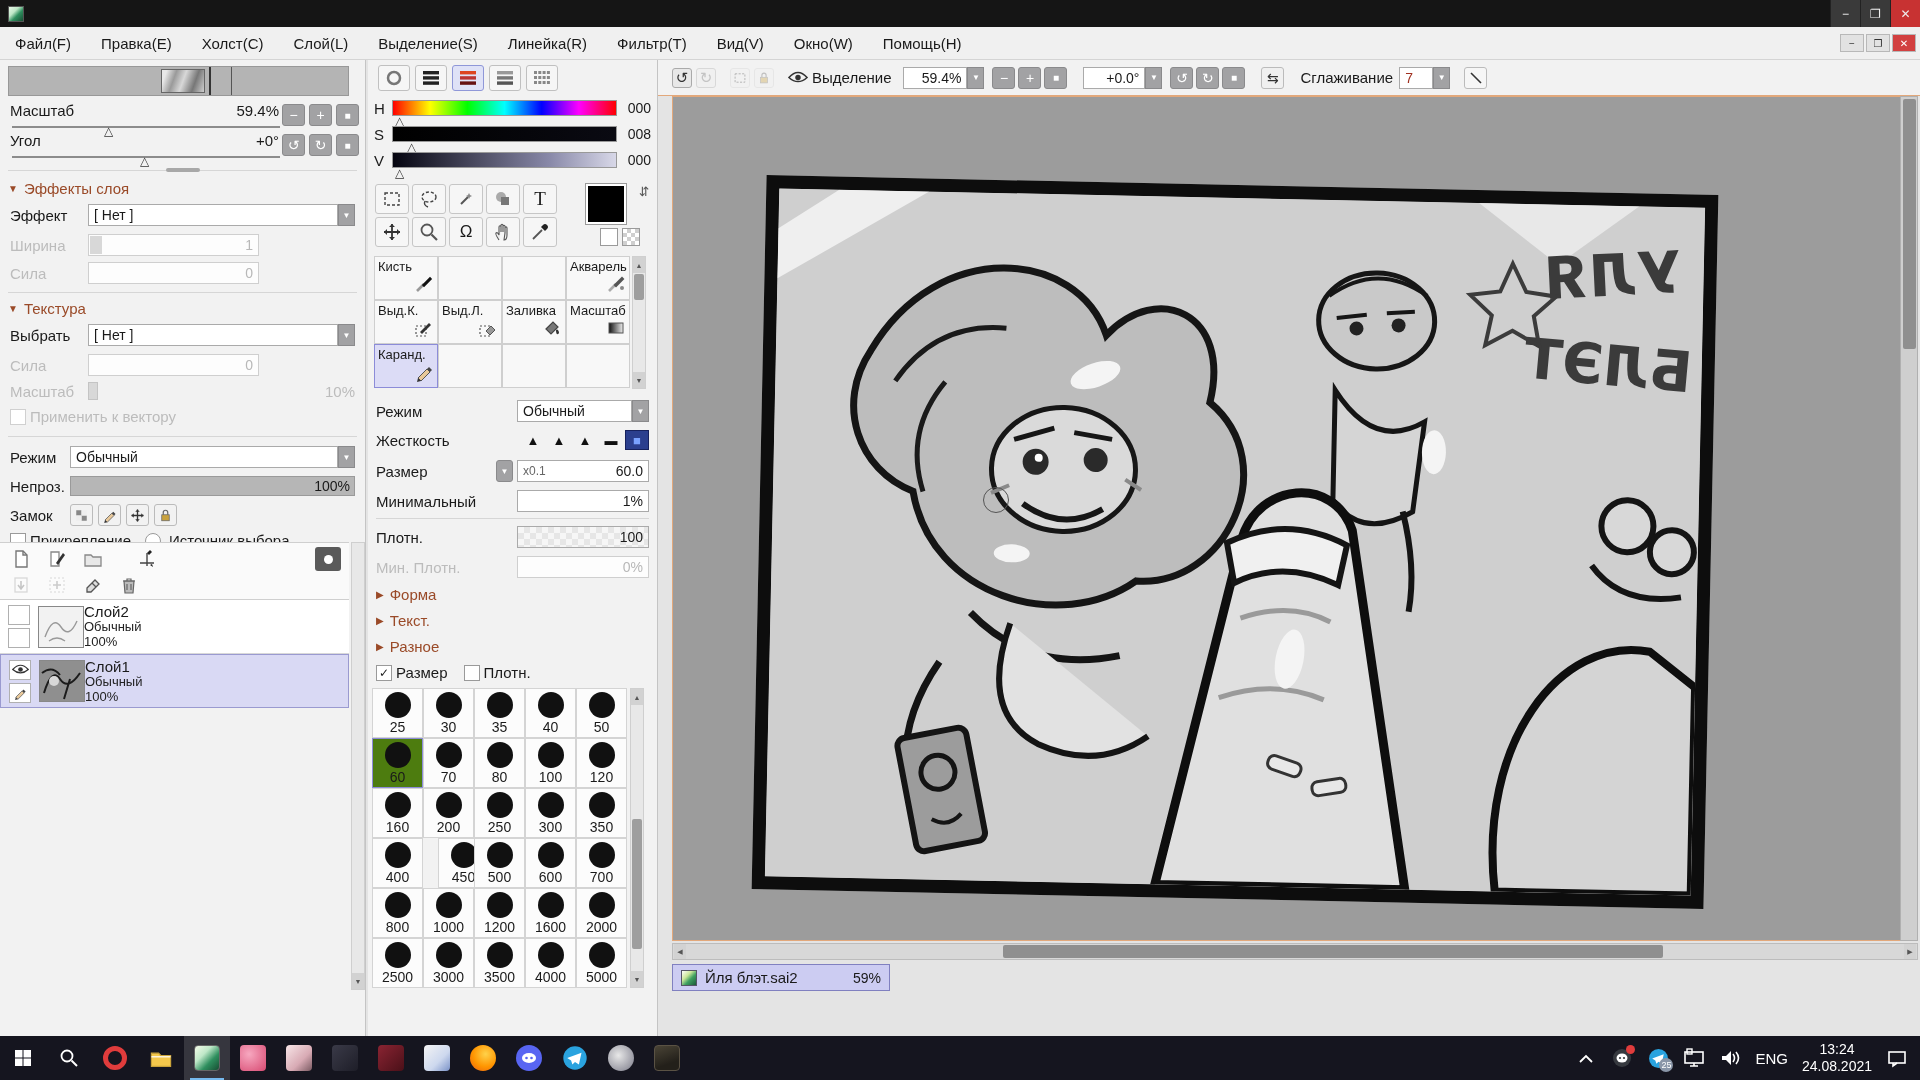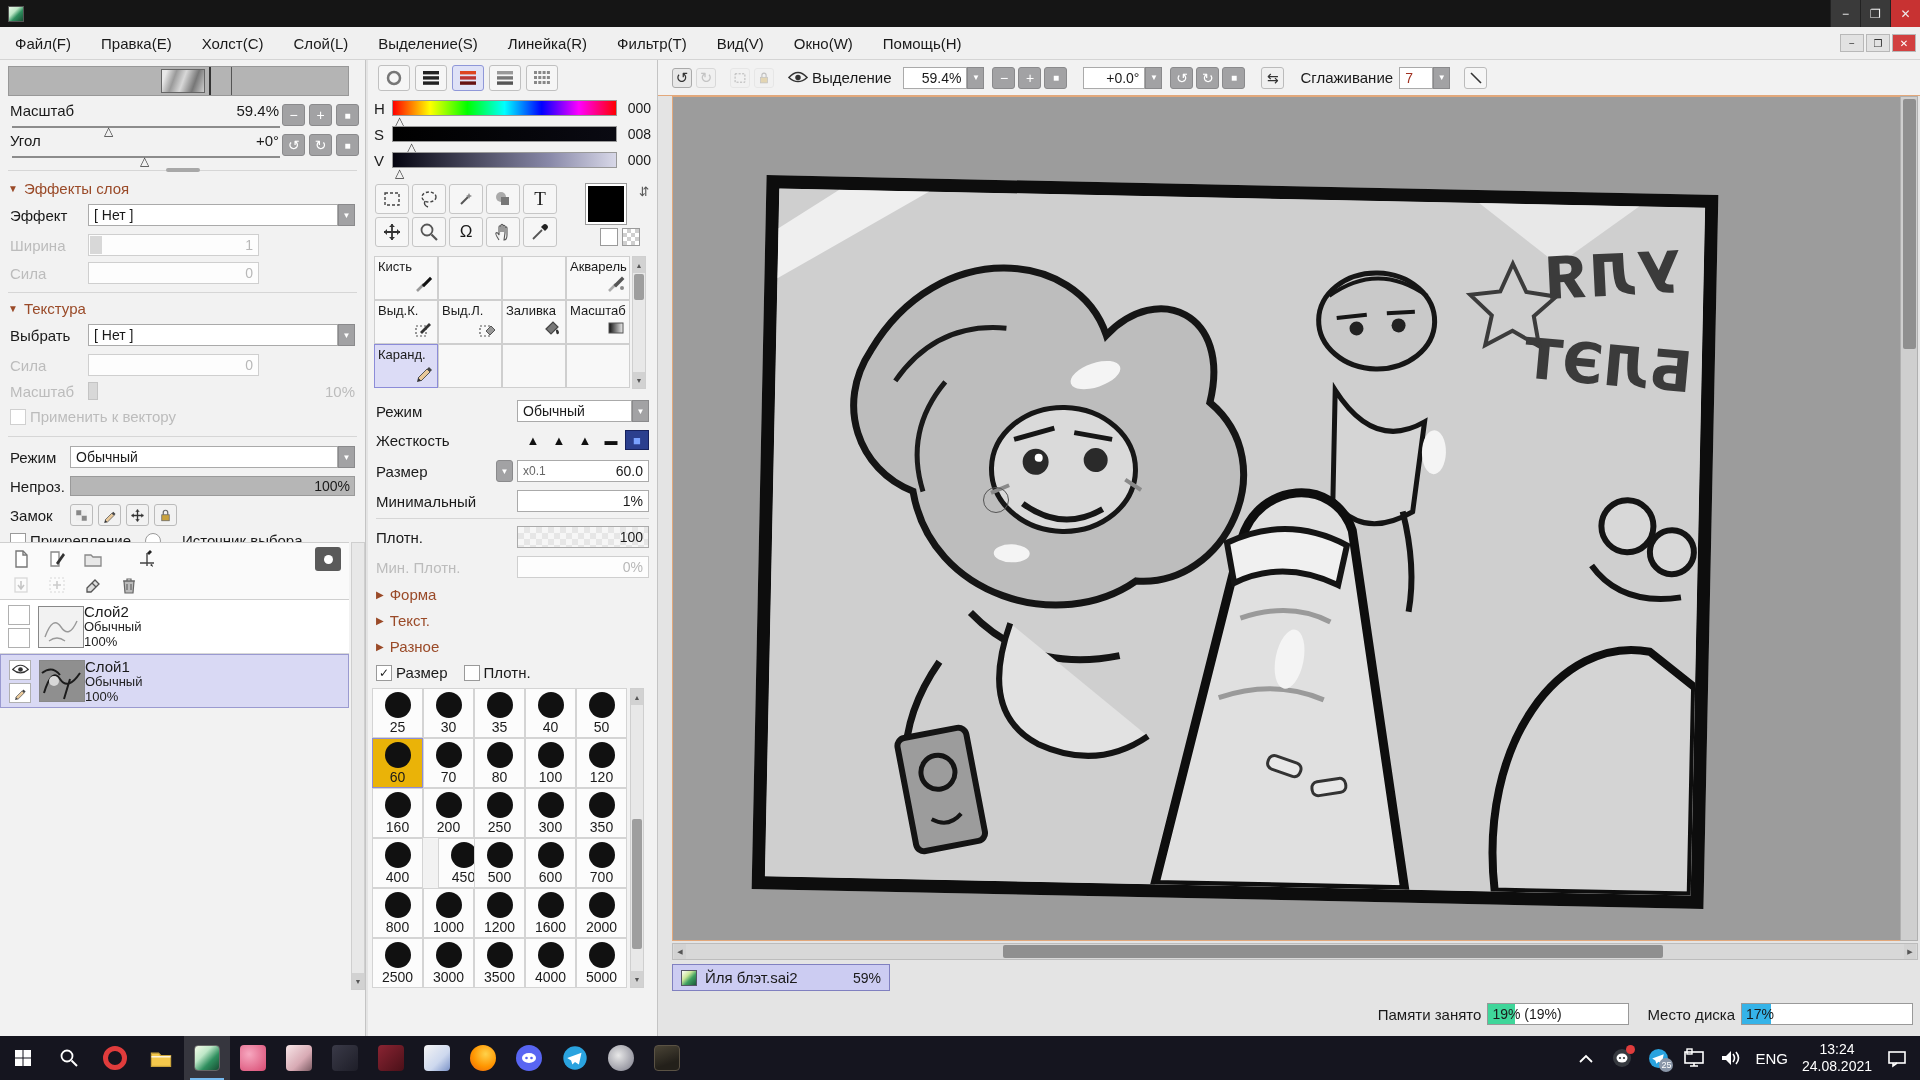--- a/index.html
+++ b/index.html
@@ -81,21 +81,21 @@
   .csval { position:absolute; right:6px; font-size:14px; }
   .cslab { position:absolute; left:6px; font-size:15px; }
   .toolbtn { width:34px; height:30px; background:#f6f6f6; border:1px solid #c6c6c6; border-radius:3px; display:flex; align-items:center; justify-content:center; }
   .bcell { position:absolute; width:64px; height:44px; background:#f8f8f8; border:1px solid #cfcfcf; font-size:13px; padding:2px 3px; }
   .bcell.sel { background:#dcdcf6; border:1px solid #8c8cd8; }
   .bcell .bic { position:absolute; right:3px; bottom:2px; }
   .srow { position:absolute; left:8px; right:8px; display:flex; align-items:center; }
   .hard { width:24px; height:20px; background:#f2f2f2; display:flex; align-items:center; justify-content:center; font-size:13px; color:#111; }
   .hard.sel { background:#2b3f8e; color:#7aa2ff; border:1px solid #16215c; }
   .szcell { position:absolute; width:51px; height:50px; background:#fcfcfc; border:1px solid #d4d4d4; text-align:center; font-size:14px; }
-  .szcell.sel { background:#eab308; border:1px solid #8c8cd8; }
+  .szcell.sel { background:#4d7c0f; border:1px solid #8c8cd8; }
   .szdot { width:26px; height:26px; background:#111; border-radius:50%; margin:3px auto 1px; }
   .checkertrack { background:conic-gradient(#e6e6e6 25%,#f6f6f6 0 50%,#e6e6e6 0 75%,#f6f6f6 0) 0 0/12px 12px; }
 
   
   #ctoolbar { position:absolute; top:0; left:0; right:0; height:36px; background:#f2f2f2; border-bottom:1px solid #e2a87b; display:flex; align-items:center; }
   #viewport { position:absolute; top:36px; left:14px; right:2px; height:845px; background:#9c9c9c; border:1px solid #e2a87b; overflow:hidden; }
   #artwork { position:absolute; left:86px; top:88px; width:952px; height:714px; background:#cfcfcf; border:13px solid #0d0d0d; transform:rotate(1.2deg); }
   #vpvscroll { position:absolute; top:36px; right:-16px; width:17px; height:845px; background:#cfcfcf; border:1px solid #b0b0b0; }
   #vpvscroll .scrthumb { left:2px; width:12px; }
   #hscroll { position:absolute; top:883px; left:14px; right:2px; height:17px; background:#d8d8d8; border:1px solid #bcbcbc; }
@@ -423,21 +423,21 @@
             <svg class="i" style="width:15px;height:15px">
               <use href="#s-lock"></use>
             </svg>
           </div>
       </div>
     </div>
     <div class="lrow" style="top:472px">
       <span class="chk"></span>
       <span class="lab" style="margin-left:4px">Прикрепление</span>
       <span class="rad" style="margin-left:14px"></span>
-      <span class="lab" style="margin-left:21px">Источник выбора</span>
+      <span class="lab" style="margin-left:8px">Источник выбора</span>
     </div>
 
     <div id="layertools">
       <div class="ltbtn" style="left:8px;top:4px">
           <svg class="i">
             <use href="#s-page"></use>
           </svg>
         </div>
       <div class="ltbtn" style="left:44px;top:4px">
           <svg class="i">
@@ -913,36 +913,20 @@
     </div>
 
     <div id="tabrow">
       <div id="doctab">
         <span class="dico"></span>
         <span>Йля блэт.sai2</span>
         <span class="dzoom">59%</span>
       </div>
     </div>
 
-    <div id="statusrow">
-      <div style="display:flex;align-items:center;gap:6px">
-        <span class="lab">Памяти занято</span>
-        <div class="statbox" style="width:142px">
-          <div class="statfill" style="width:19%;background:#3fd69a"></div>
-          <span class="stattext">19% (19%)</span>
-        </div>
-      </div>
-      <div style="display:flex;align-items:center;gap:6px">
-        <span class="lab">Место диска</span>
-        <div class="statbox" style="width:172px">
-          <div class="statfill" style="width:17%;background:#35b3e8"></div>
-          <span class="stattext">17%</span>
-        </div>
-      </div>
-    </div>
   </div>
 </div>
 
 <div id="taskbar">
   <div class="tbtn">
       <svg width="20" height="20">
         <use href="#s-win"></use>
       </svg>
     </div>
   <div class="tbtn">

